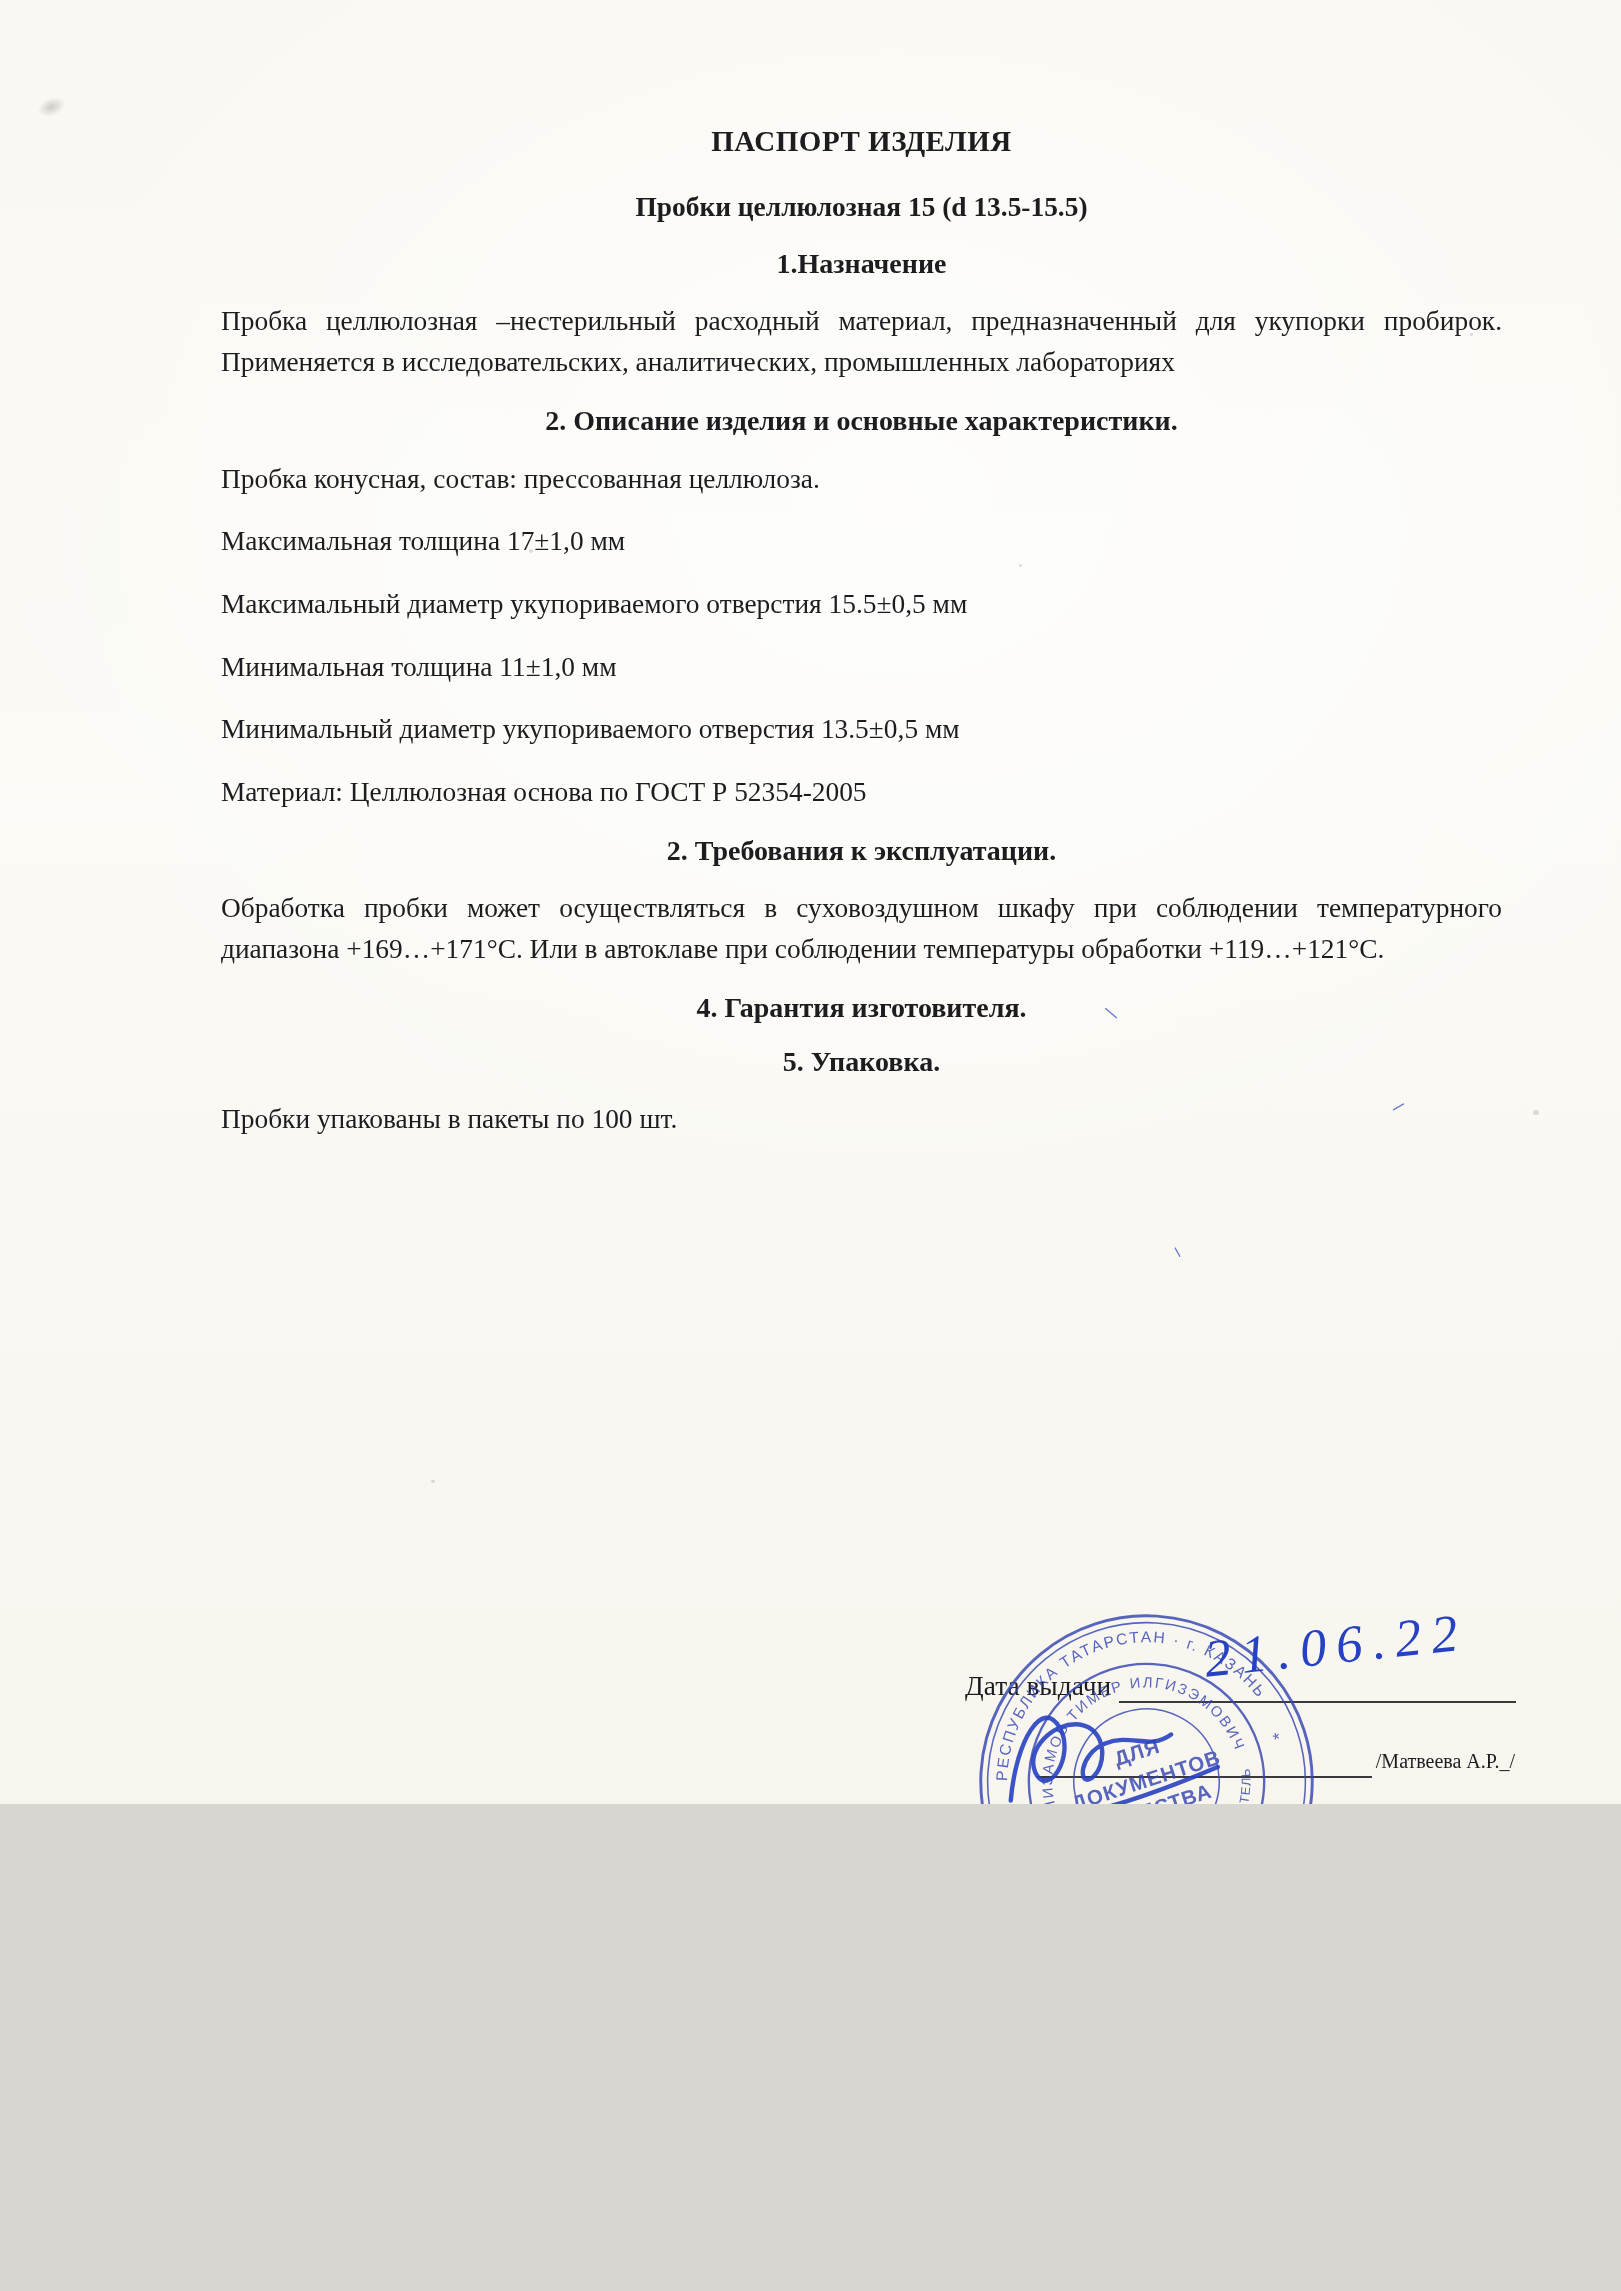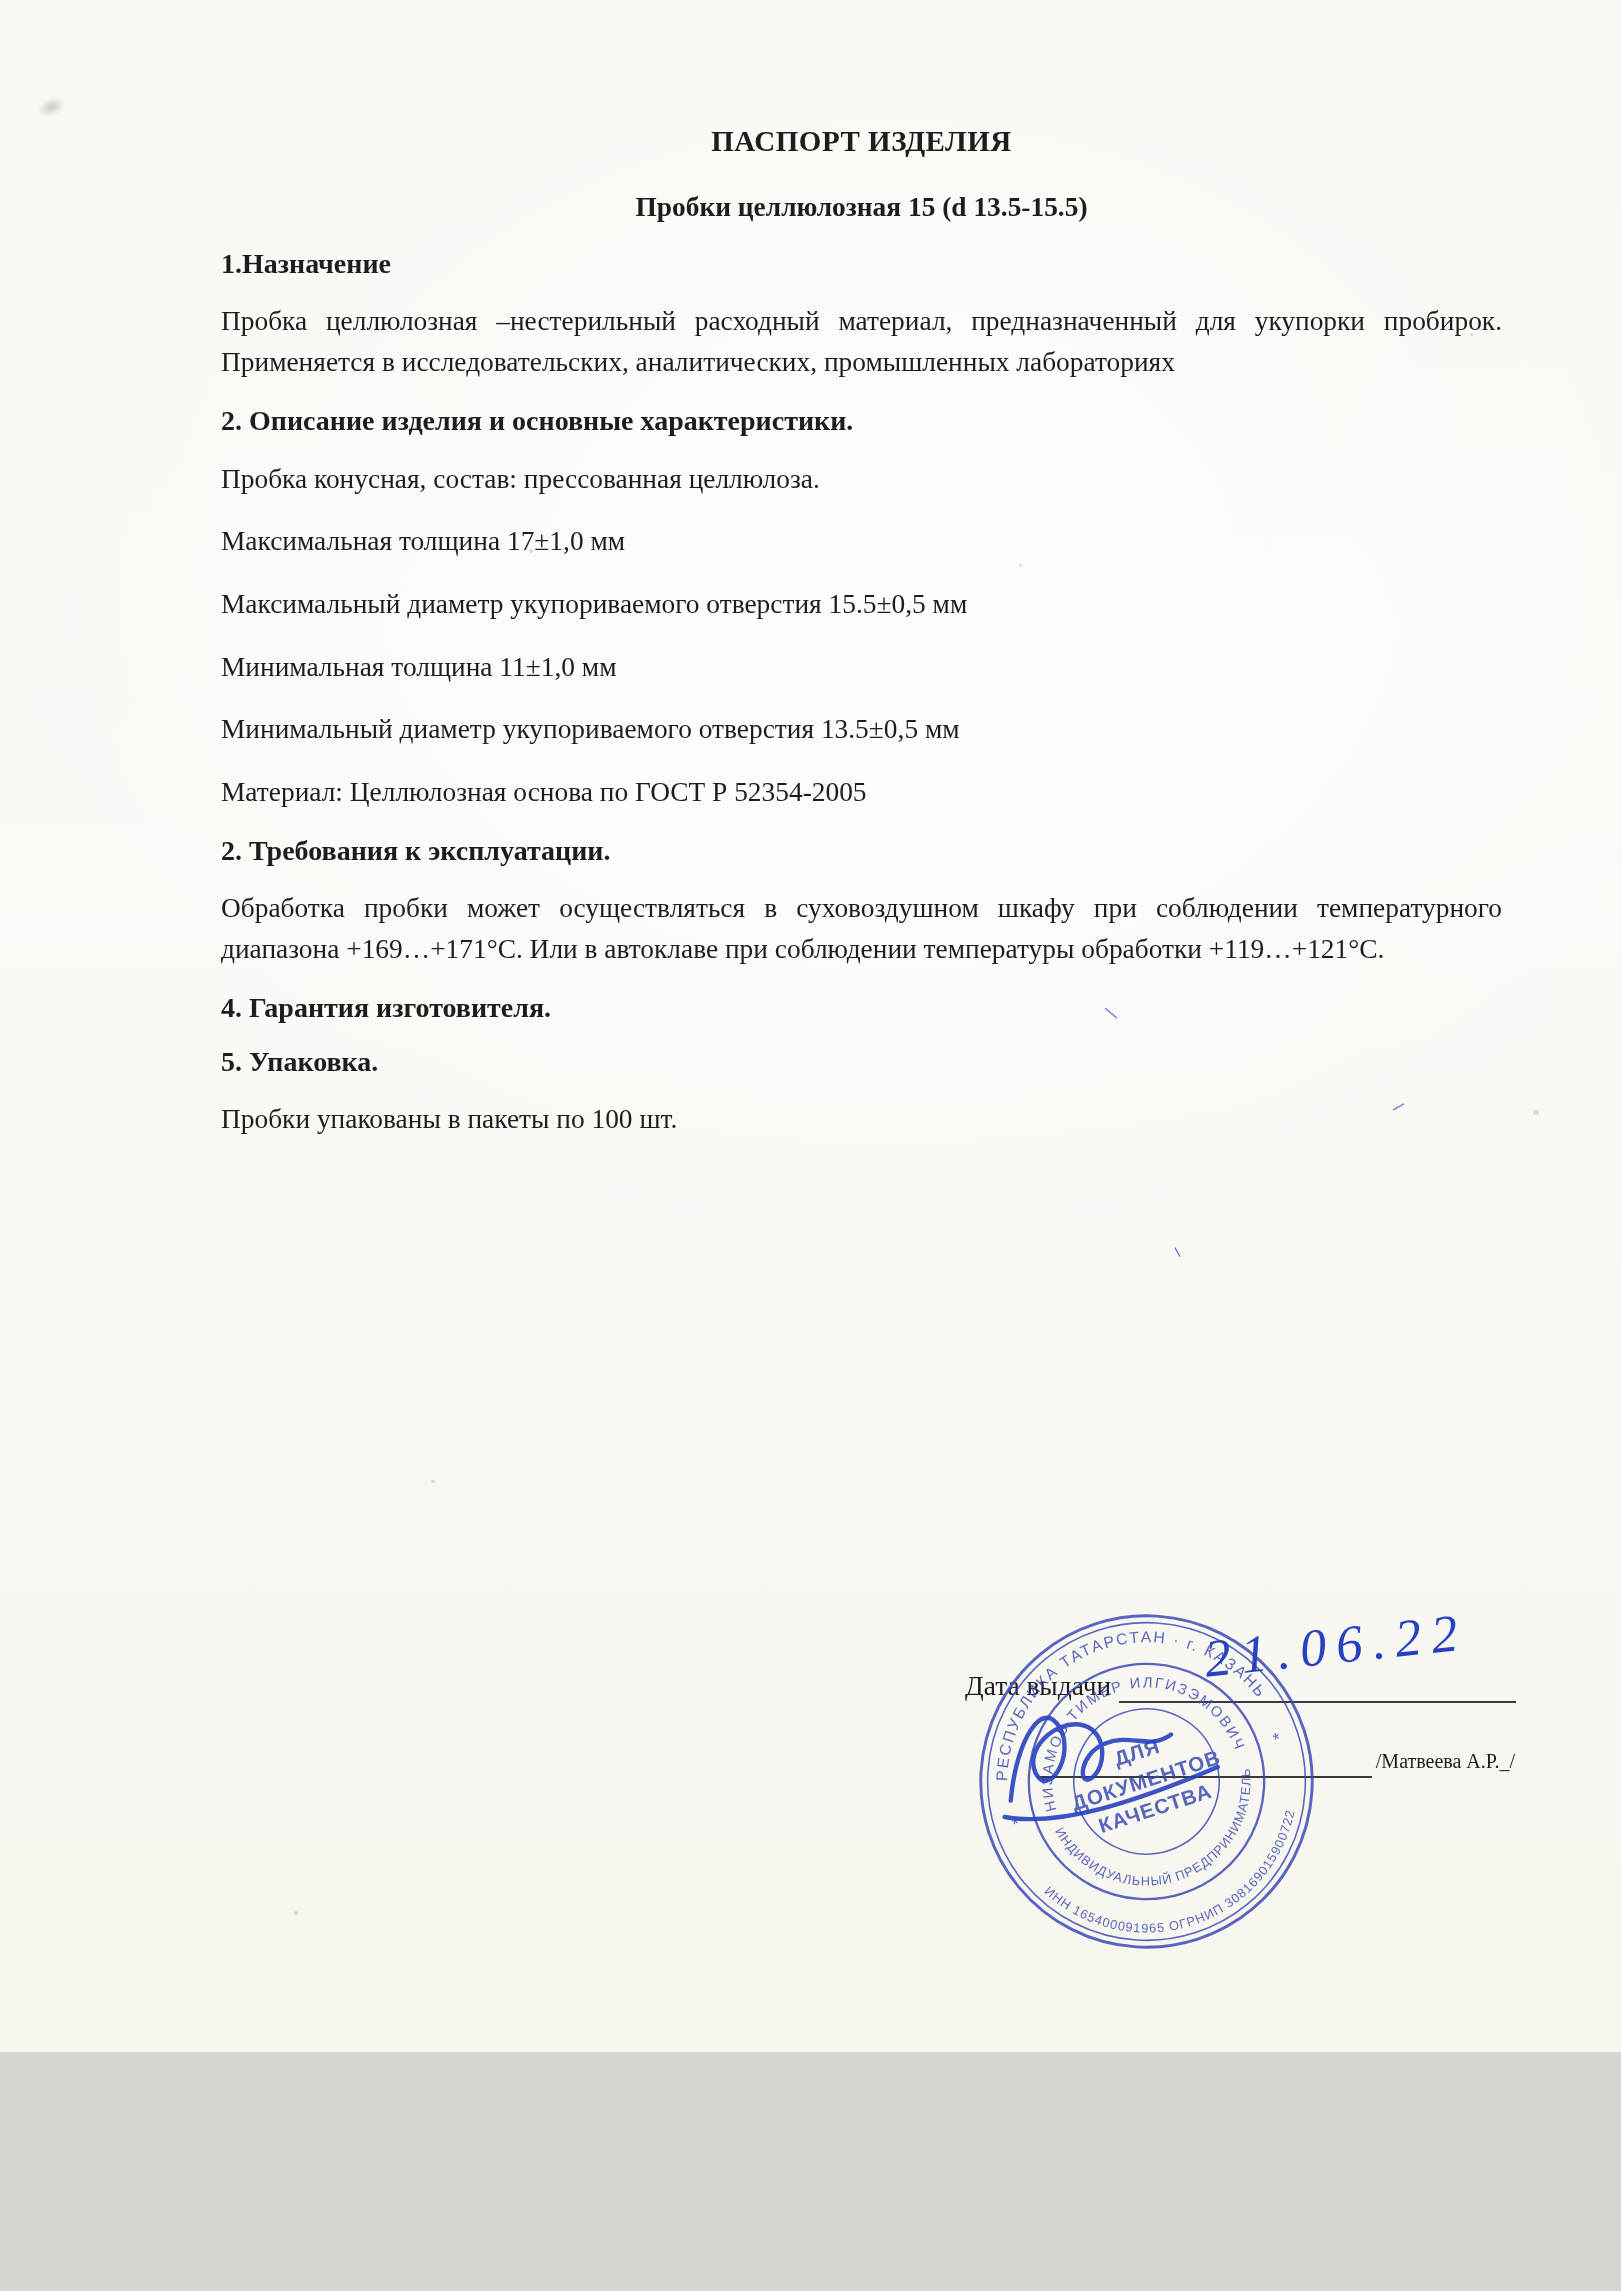--- a/index.html
+++ b/index.html
@@ -1,31 +1,31 @@
 <!DOCTYPE html>
 <html><head>
 <meta charset="utf-8">
 <style>
   * { box-sizing: border-box; }
   html, body { margin: 0; padding: 0; background: #d8d6d0; }
   .page {
-    width: 1621px; height: 2052px; position: relative; overflow: hidden;
+    width: 1621px; height: 1804px; position: relative; overflow: hidden;
     background: #fbfaf5;
     background-image:
       radial-gradient(ellipse 1274px 980px at 55% 28%, rgba(255,255,255,.65), rgba(255,255,255,0) 75%),
       linear-gradient(180deg, #faf8f2 0%, #fbfaf6 45%, #f7f5ee 100%);
     font-family: "Liberation Serif", serif;
     color: #1d1d20;
     padding-left: 16px;
   }
   .doc { position: absolute; left: 0; top: 0; width: 100%; padding: 125px 119px 0 221px; }
   .title    { font-size: 29px; font-weight: bold; text-align: center; margin: 0 0 34px; letter-spacing: 0.5px; }
   .subtitle { font-size: 27.4px; font-weight: bold; text-align: center; margin: 0 0 24.5px; }
   .tu       { font-size: 32px; font-weight: bold; text-align: center; margin: 0 0 29px; }
-  h3.sec    { font-size: 28px; font-weight: bold; margin: 0 0 21.6px; }
+  h3.sec    { font-size: 28px; font-weight: bold; margin: 0 0 21.6px; text-align: center; }
   p.body    { font-size: 27.4px; line-height: 1.5; margin: 0 0 21.6px; }
   p.just    { text-align: justify; }
 
   
   .date-row { position: absolute; left: 965px; top: 1668px; width: 551px; display: flex; font-size: 27.4px; z-index: 1; }
   .date-row .lbl { line-height: 37px; white-space: nowrap; margin-right: 7.8px; }
   .rule { flex: 1; border-bottom: 2px solid #3a3a3c; height: 35px; }
   .name-row { position: absolute; left: 1037px; top: 1743px; width: 478px; display: flex; font-size: 20px; z-index: 1; }
   .name-row .lbl { line-height: 37px; white-space: nowrap; margin-left: 3.9px; }
 

